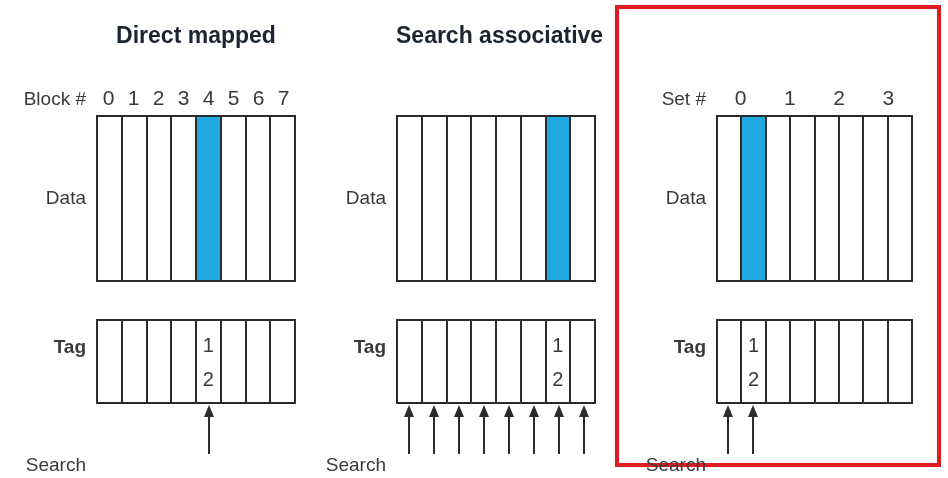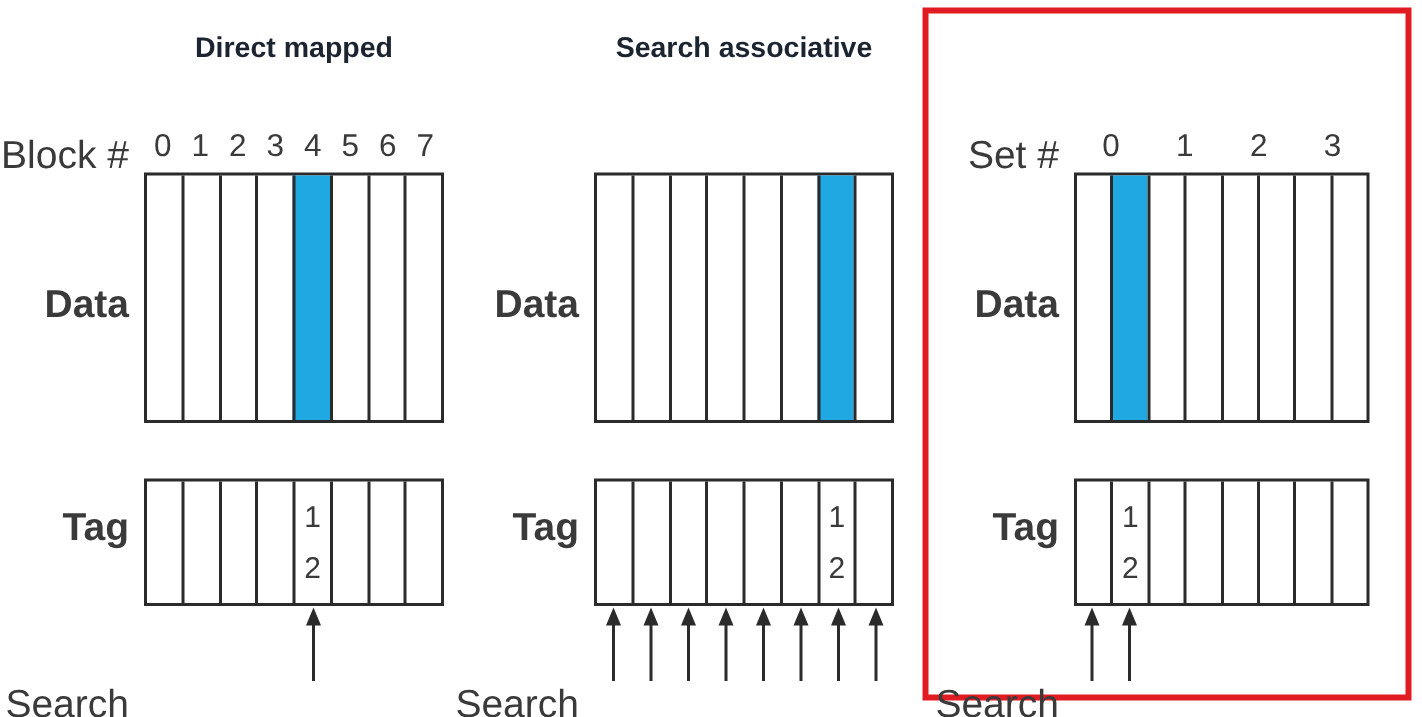--- a/index.html
+++ b/index.html
@@ -38,37 +38,37 @@
   .panel-1 { left: 300px; --ax: 96px;  --aw: 200px; }
   .panel-2 { left: 615px; --ax: 101px; --aw: 197px; }
 
   .panel-title {
     position: absolute;
     left: var(--ax);
     top: 22px;
     width: var(--aw);
     margin: 0;
     text-align: center;
-    font-size: 19px;
+    font-size: 23px;
     font-weight: bold;
     color: var(--color-title, #1c2430);
     white-space: nowrap;
   }
 
   .side-label {
     position: absolute;
     left: 0;
     width: calc(var(--ax) - 10px);
     text-align: right;
-    font-size: 26px;
+    font-size: 19px;
     color: var(--color-label, #3a3a3a);
     white-space: nowrap;
   }
   .index-label  { top: 88px; }
-  .data-label   { top: 187px; font-weight: bold; }
+  .data-label   { top: 187px; }
   .tag-label    { top: 336px; font-weight: bold; }
   .search-label { top: 409px; margin-top: 45px; }
 
   .index-row {
     position: absolute;
     left: var(--ax);
     top: 86px;
     width: var(--aw);
     height: 26px;
     display: flex;

